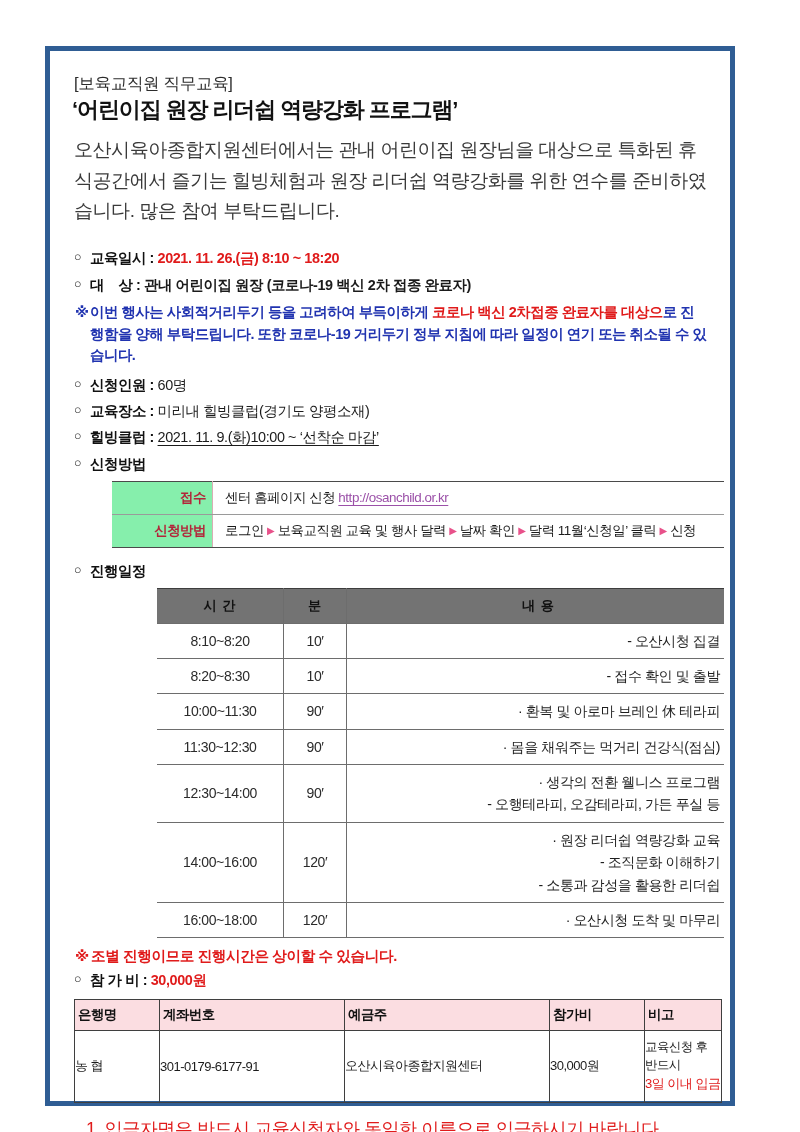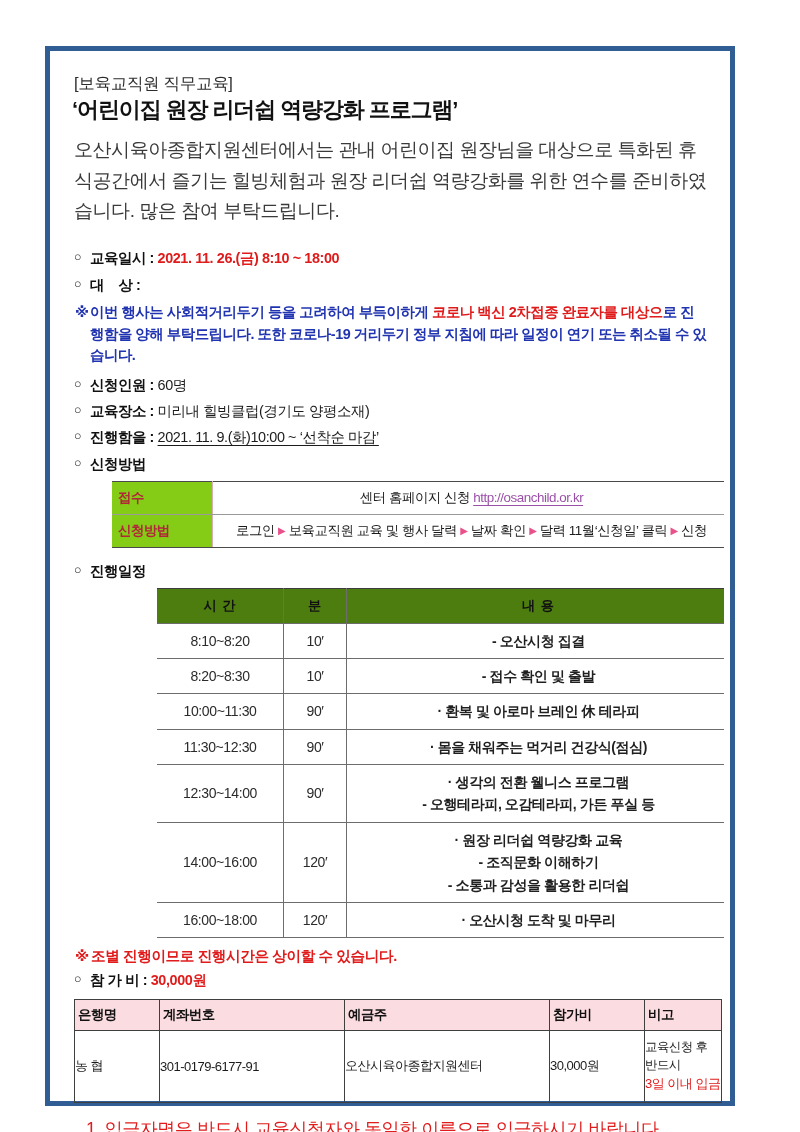--- a/index.html
+++ b/index.html
@@ -119,57 +119,57 @@
     border-top: 1px solid #4a4a4a;
     border-bottom: 1px solid #4a4a4a;
     padding: 7px 6px;
     font-size: 13.4px;
     letter-spacing: -0.45px;
     vertical-align: middle;
   }
   .apply-tbl tr:first-child td { border-bottom: 1px solid #9a9a9a; }
   .apply-th {
     width: 88px;
-    background: #84cc16;
+    background: #86efac;
     color: #b2263a;
     font-weight: bold;
-    text-align: left;
+    text-align: right;
     border-right: 1px solid #d8aeb4;
   }
-  .apply-td { padding-left: 12px !important; color: #1b1b1b; text-align: center; }
+  .apply-td { padding-left: 12px !important; color: #1b1b1b; }
   .url {
     color: #9b50a8;
     text-decoration: underline;
     text-underline-offset: 3px;
   }
   .tri { color: #e8518a; font-size: 10px; vertical-align: 1px; }
 
   
   .sched-wrap { margin: 6px 0 0 85px; width: 567px; }
   .sched-tbl { width: 567px; table-layout: fixed; }
   .sched-tbl th, .sched-tbl td {
     border-top: 1px solid #6d6d6d;
     border-bottom: 1px solid #6d6d6d;
     font-size: 14px;
     letter-spacing: -0.4px;
     padding: 6px 4px;
     vertical-align: middle;
   }
   .sched-tbl thead th {
-    background: #4d7c0f;
+    background: #737373;
     font-weight: bold;
     font-size: 13.2px;
     color: #111111;
     letter-spacing: 1px;
     border-bottom: 1px solid #6d6d6d;
     border-top: 1px solid #3d3d3d;
   }
   .sc-time { width: 118px; text-align: center; color: #2b2b2b; border-right: 1px solid #6d6d6d; }
   .sc-min  { width: 54px;  text-align: center; color: #2b2b2b; border-right: 1px solid #6d6d6d; }
-  .sc-desc { text-align: center; padding-left: 10px !important; color: #1f1f1f; line-height: 1.6; font-weight: bold; }
+  .sc-desc { text-align: right; padding-left: 10px !important; color: #1f1f1f; line-height: 1.6; }
 
   
   .bank-wrap { margin: 7px 0 0 2px; width: 648px; }
   .bank-tbl { width: 648px; table-layout: fixed; }
   .bank-tbl th, .bank-tbl td {
     border: 1px solid #3f3f3f;
     font-size: 13px;
     letter-spacing: -0.5px;
     text-align: left;
     padding: 6px 3px;
@@ -209,27 +209,28 @@
     <div class="kicker">[보육교직원 직무교육]</div>
     <div class="maintitle">‘어린이집 원장 리더쉽 역량강화 프로그램’</div>
     <div class="intro">오산시육아종합지원센터에서는 관내 어린이집 원장님을 대상으로 특화된 휴식공간에서 즐기는 힐빙체험과 원장 리더쉽 역량강화를 위한 연수를 준비하였습니다. 많은 참여 부탁드립니다.</div>
 
     <div class="blist">
 
       <div class="brow">
         <span class="bmark">○</span>
         <span class="blabel">교육일시</span>
         <span class="blabel"> : </span>
-        <span class="bval redb">2021. 11. 26.(금) 8:10 ~ 18:00</span>
+        <span class="bval redb">2021. 11. 26.(금) 8:10 ~ 18:20</span>
       </div>
 
       <div class="brow">
         <span class="bmark">○</span>
         <span class="blabel">대    상</span>
         <span class="blabel"> : </span>
+        <span class="bval bold">관내 어린이집 원장 (코로나-19 백신 2차 접종 완료자)</span>
       </div>
 
       <div class="note-star">
         <span class="stmark">※</span>
         <span class="sttext"><span>이번 행사는 사회적거리두기 등을 고려하여 부득이하게 </span><span class="redb">코로나 백신 2차접종 완료자를 대상으</span><span>로 진행함을 양해 부탁드립니다. 또한 코로나-19 거리두기 정부 지침에 따라 일정이 연기 또는 취소될 수 있습니다.</span></span>
       </div>
 
       <div class="brow">
         <span class="bmark">○</span>
         <span class="blabel">신청인원</span>
@@ -239,21 +240,21 @@
 
       <div class="brow">
         <span class="bmark">○</span>
         <span class="blabel">교육장소</span>
         <span class="blabel"> : </span>
         <span class="bval">미리내 힐빙클럽(경기도 양평소재)</span>
       </div>
 
       <div class="brow">
         <span class="bmark">○</span>
-        <span class="blabel">진행함을</span>
+        <span class="blabel">힐빙클럽</span>
         <span class="blabel"> : </span>
         <span class="bval uline">2021. 11. 9.(화)10:00 ~ ‘선착순 마감’</span>
       </div>
 
       <div class="brow">
         <span class="bmark">○</span>
         <span class="blabel">신청방법</span>
       </div>
     </div>
 

